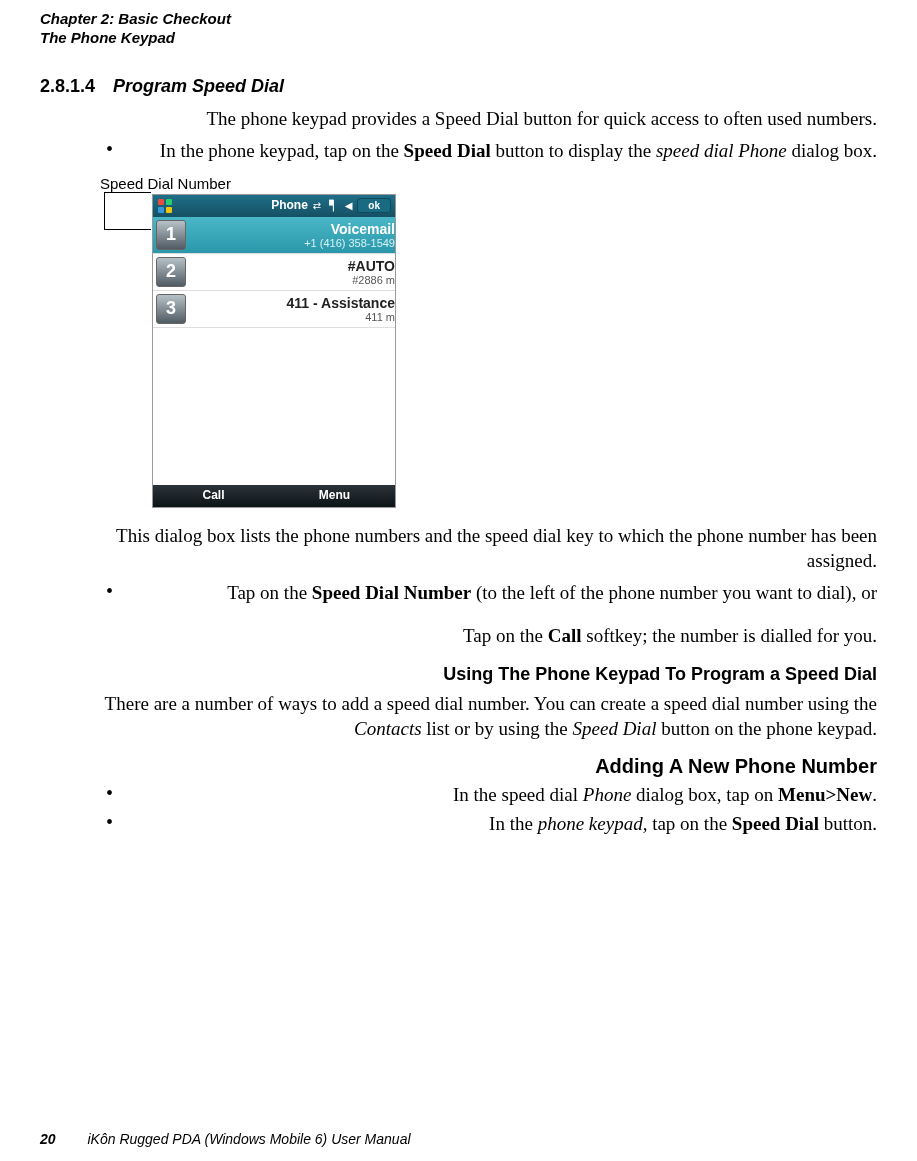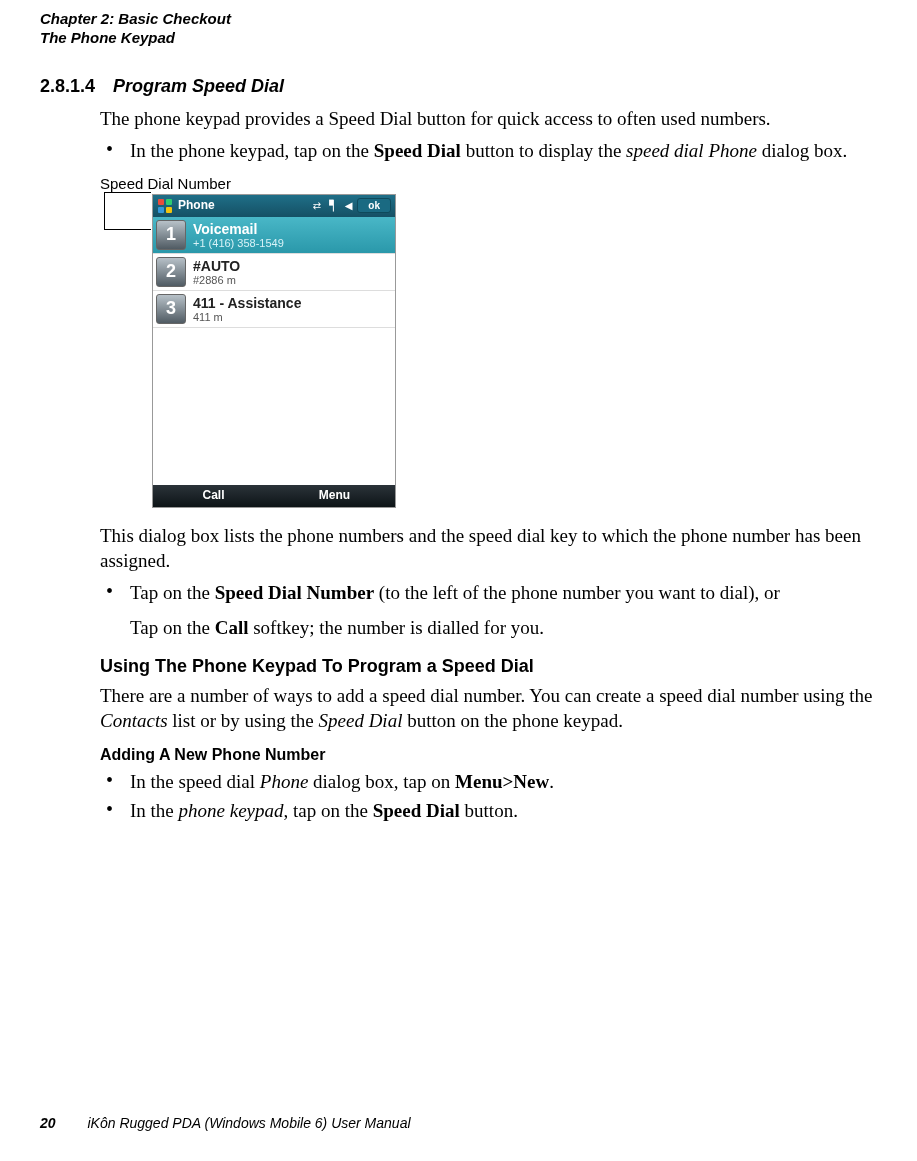--- a/index.html
+++ b/index.html
@@ -45,20 +45,21 @@
     display: inline;
     font-style: italic;
   }
   .section-heading {
     margin-bottom: 10px;
   }
   .body-block {
     margin-left: 60px;
     font-size: 19px;
     line-height: 1.3;
+    text-align: right;
   }
   .para {
     margin: 6px 0 8px 0;
   }
   ul.bullet {
     list-style: none;
     margin: 4px 0 10px 0;
     padding: 0;
   }
   ul.bullet li {
@@ -166,27 +167,27 @@
   .phone-softkeys .sk{flex:1;display:flex;align-items:center;justify-content:center;}
   .sub-heading {
     font-family: Arial, Helvetica, sans-serif;
     font-weight: bold;
     font-size: 18px;
     margin: 14px 0 4px 0;
   }
   .sub-heading2 {
     font-family: Arial, Helvetica, sans-serif;
     font-weight: bold;
-    font-size: 16px;
+    font-size: 20px;
     margin: 12px 0 4px 0;
   }
   .footer {
     position: absolute;
     left: 40px;
-    bottom: 30px;
+    bottom: 14px;
     font-family: Arial, Helvetica, sans-serif;
     font-style: italic;
     font-size: 14px;
     margin-top: 24px;
   }
   .footer .pagenum { font-weight: bold; margin-right: 28px; }
 </style>
 </head>
 <body>
 
@@ -257,21 +258,21 @@
       </div>
     </div>
 
     <p class="para">This dialog box lists the phone numbers and the speed dial key to which the phone number has been assigned.</p>
 
     <ul class="bullet">
       <li>
         <div>
           <span>Tap on the </span><span class="bold">Speed Dial Number</span><span> (to the left of the phone number you want to dial), or</span>
         </div>
-        <div style="margin-top:10px;">
+        <div style="margin-top:18px;">
           <span>Tap on the </span><span class="bold">Call</span><span> softkey; the number is dialled for you.</span>
         </div>
       </li>
     </ul>
 
     <div class="sub-heading">Using The Phone Keypad To Program a Speed Dial</div>
 
     <p class="para">
       <span>There are a number of ways to add a speed dial number. You can create a speed dial number using the </span><span class="italic">Contacts</span><span> list or by using the </span><span class="italic">Speed Dial</span><span> button on the phone keypad.</span>
     </p>

